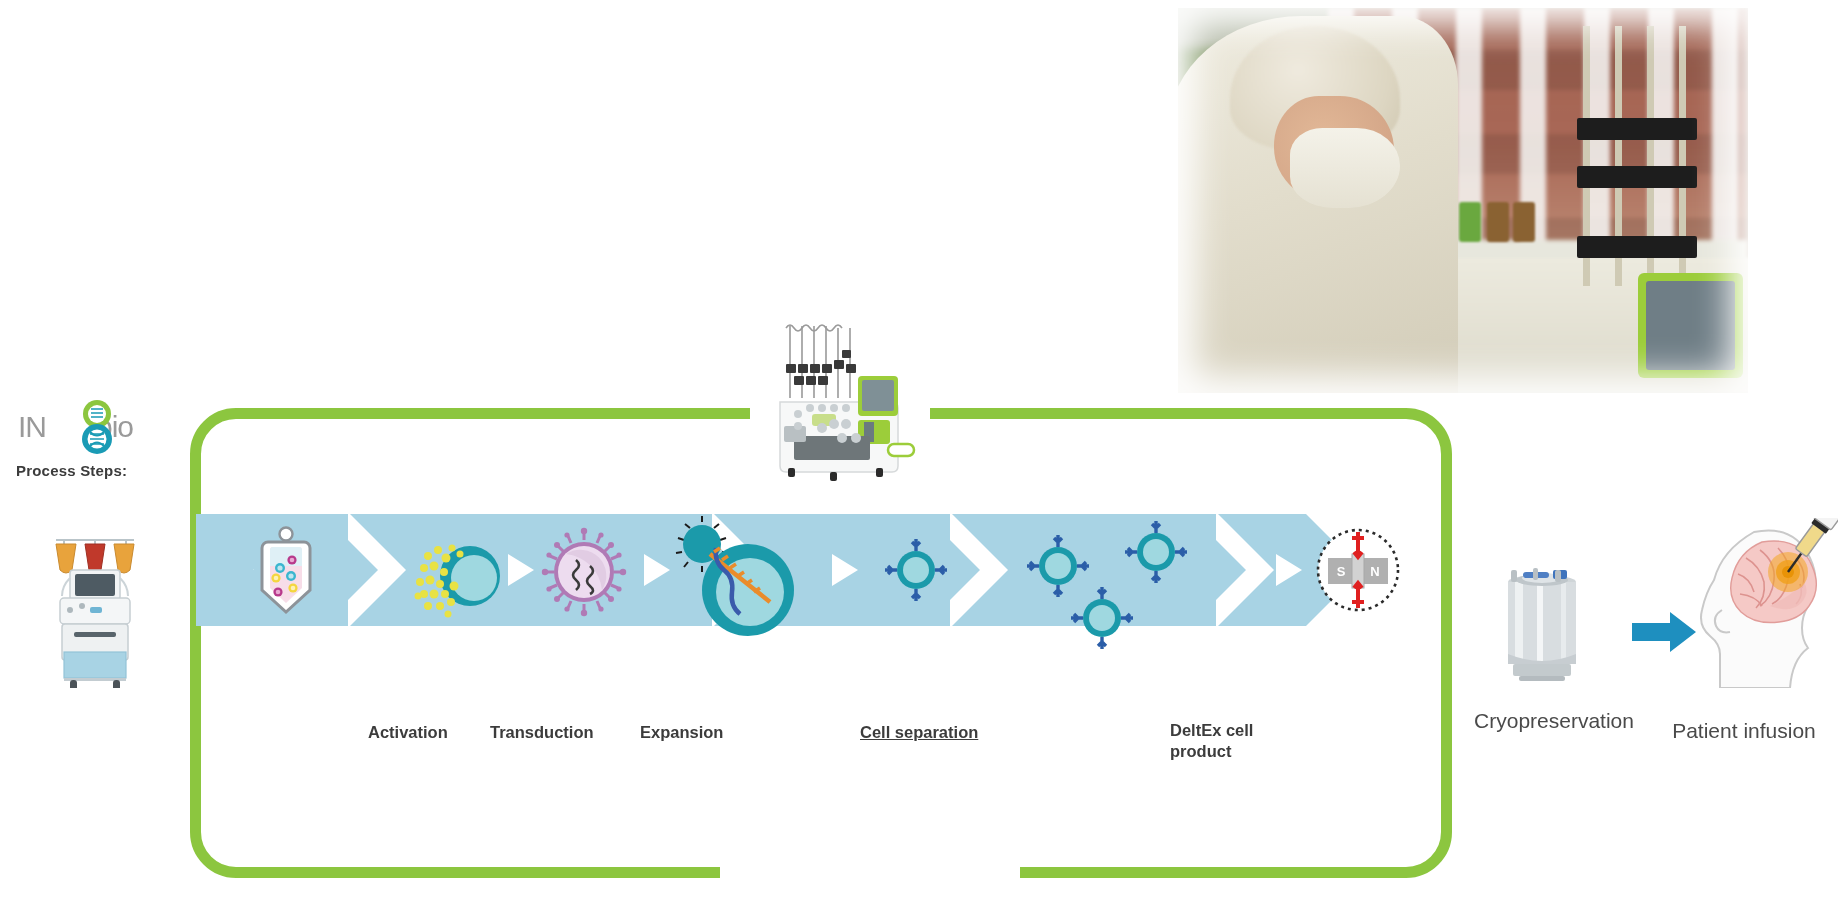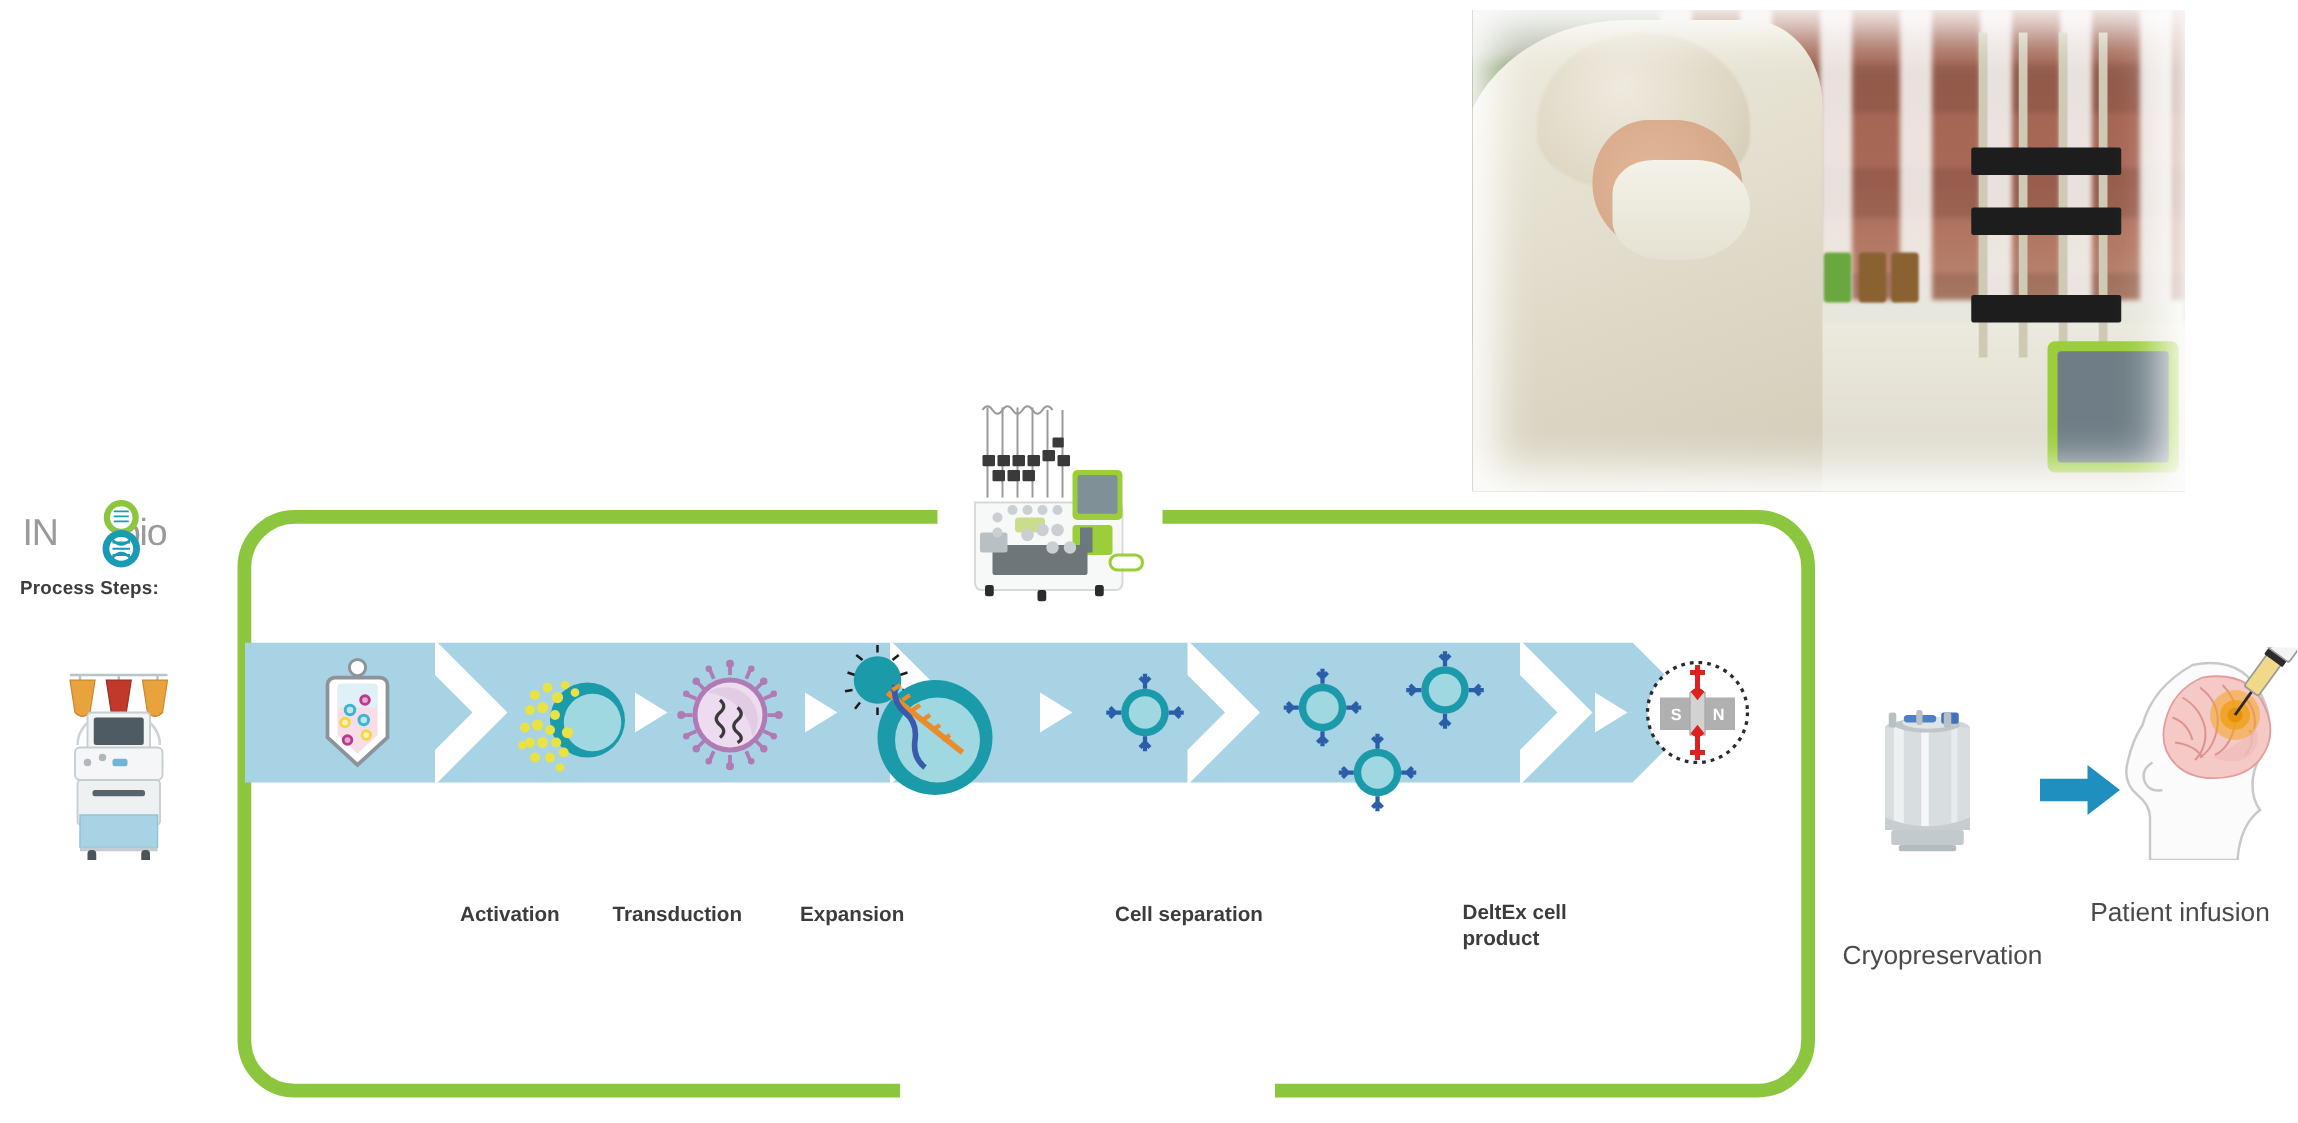--- a/index.html
+++ b/index.html
@@ -490,21 +490,21 @@
 
   <div class="step-label" style="left:368px;top:722px;width:120px;">
     <div>Activation</div>
   </div>
   <div class="step-label" style="left:490px;top:722px;width:150px;">
     <div>Transduction</div>
   </div>
   <div class="step-label" style="left:640px;top:722px;width:140px;">
     <div>Expansion</div>
   </div>
-  <div class="step-label" style="left:892px;top:722px;width:190px;">
+  <div class="step-label" style="left:860px;top:722px;width:190px;text-decoration:underline;">
     <div>Cell separation</div>
   </div>
   <div class="step-label" style="left:1170px;top:720px;width:170px;">
     <div>DeltEx cell</div>
     <div>product</div>
   </div>
 
   <svg class="cryotank" viewBox="0 0 90 125">
     <ellipse cx="45" cy="24" rx="34" ry="7" fill="#cfd5d8"></ellipse>
     <path d="M11 24 v72 q0 8 8 10 h52 q8 -2 8 -10 v-72 z" fill="url(#none)"></path>
@@ -518,21 +518,21 @@
     <rect x="26" y="14" width="26" height="6" rx="3" fill="#4f7fc4"></rect>
     <rect x="56" y="12" width="14" height="9" rx="2" fill="#3f74bd"></rect>
     <g fill="#b9c0c4">
       <rect x="14" y="12" width="6" height="12" rx="2"></rect>
       <rect x="36" y="10" width="5" height="12" rx="2"></rect>
       <rect x="58" y="12" width="6" height="12" rx="2"></rect>
     </g>
     <rect x="16" y="106" width="58" height="12" rx="2" fill="#c3cacd"></rect>
     <rect x="22" y="118" width="46" height="5" rx="2" fill="#b4bbbf"></rect>
   </svg>
-  <div class="side-caption" style="left:1452px;top:752px;width:184px;padding-left:20px;">Cryopreservation</div>
+  <div class="side-caption" style="left:1452px;top:708px;width:184px;padding-left:20px;">Cryopreservation</div>
 
   <svg class="bluearrow" viewBox="0 0 64 40">
     <path d="M0 11 h38 v-11 l26 20 l-26 20 v-11 h-38 z" fill="#1e8fbf"></path>
   </svg>
 
   <svg class="head" viewBox="0 0 138 170">
     <path d="M54 14 q40 -8 56 26 q12 26 -2 48 q-6 10 -6 22 q0 12 6 20 q-16 12 -18 40 h-70 v-34
              q0 -10 -10 -18 q-12 -10 -8 -26 q4 -18 12 -30 q8 -30 40 -48 z" fill="#fbfbfb" stroke="#c9c9c9" stroke-width="2"></path>
     <path d="M62 24 q38 -6 50 24 q10 22 -3 40 q-10 14 -30 16 q-24 3 -38 -10 q-14 -14 -9 -34 q6 -26 30 -36 z" fill="#f5c9c6" stroke="#e19d9a" stroke-width="1.4"></path>
     <g stroke="#d98a86" stroke-width="1.6" fill="none" opacity=".85">

